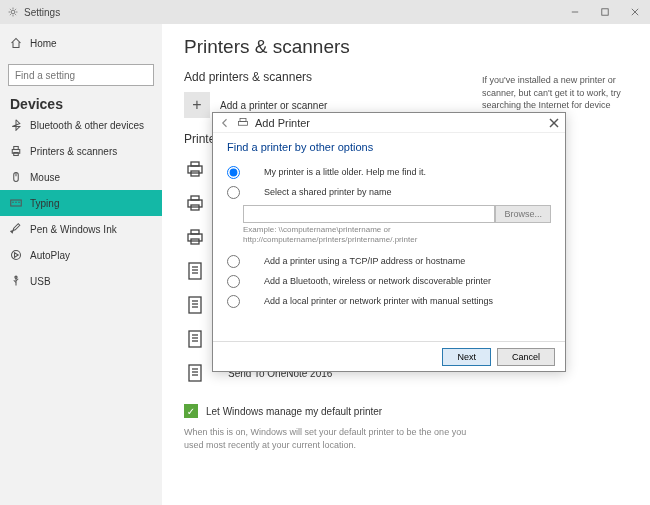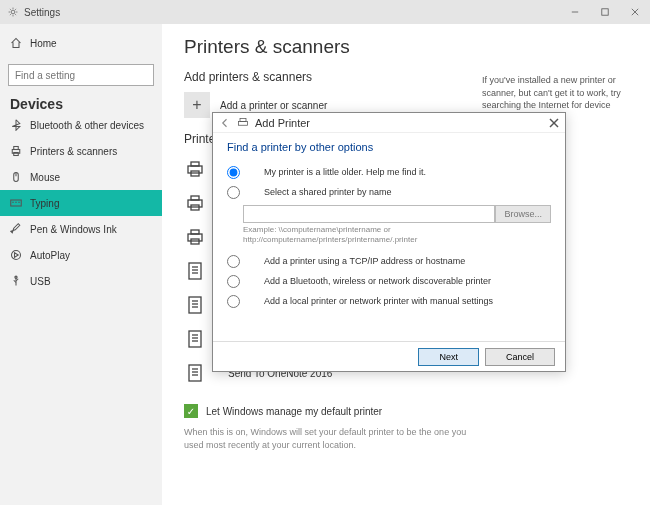--- a/index.html
+++ b/index.html
@@ -45,21 +45,21 @@
 .dlgbar .back{width:12px;height:12px;stroke:#888;fill:none}
 .dlgbody{flex:1;padding:8px 14px;overflow:hidden}
 .dlgbody .dtitle{color:#003d8f;font-size:11px;margin-bottom:12px}
 .opt{display:flex;align-items:flex-end;gap:24px;font-size:9px;margin-bottom:6px;line-height:1.3}
 .opt input[type=radio]{margin-top:1px}
 .browse-row{display:flex;margin:4px 0 2px 16px}
 .browse-row input[type=text]{flex:1;border:1px solid #bbb;height:18px;padding:0 4px;font-size:9px}
 .bbtn{height:18px;padding:0 8px;font-size:9px;background:#e6e6e6;border:1px solid #bbb;color:#777}
 .example{font-size:8px;color:#888;margin:2px 0 8px 16px;line-height:1.3}
 .dlgft{height:30px;border-top:1px solid #ddd;display:flex;align-items:center;justify-content:flex-end;gap:6px;padding:0 10px}
-.dbtn{height:18px;padding:0 20px;font-size:9px;border:1px solid #999;background:#e8e8e8}
+.dbtn{height:18px;padding:0 14px;font-size:9px;border:1px solid #999;background:#e8e8e8}
 .dbtn.primary{border:1px solid #2a7ab0;background:#dceaf7}
 .close-x{width:10px;height:10px;stroke:#555;stroke-width:1.5}
 </style>
 </head>
 <body>
 
 <div class="titlebar">
   <div class="left">
     <svg class="gear" viewBox="0 0 16 16">
         <circle cx="8" cy="8" r="3" fill="none" stroke="#555" stroke-width="1.2"></circle>

